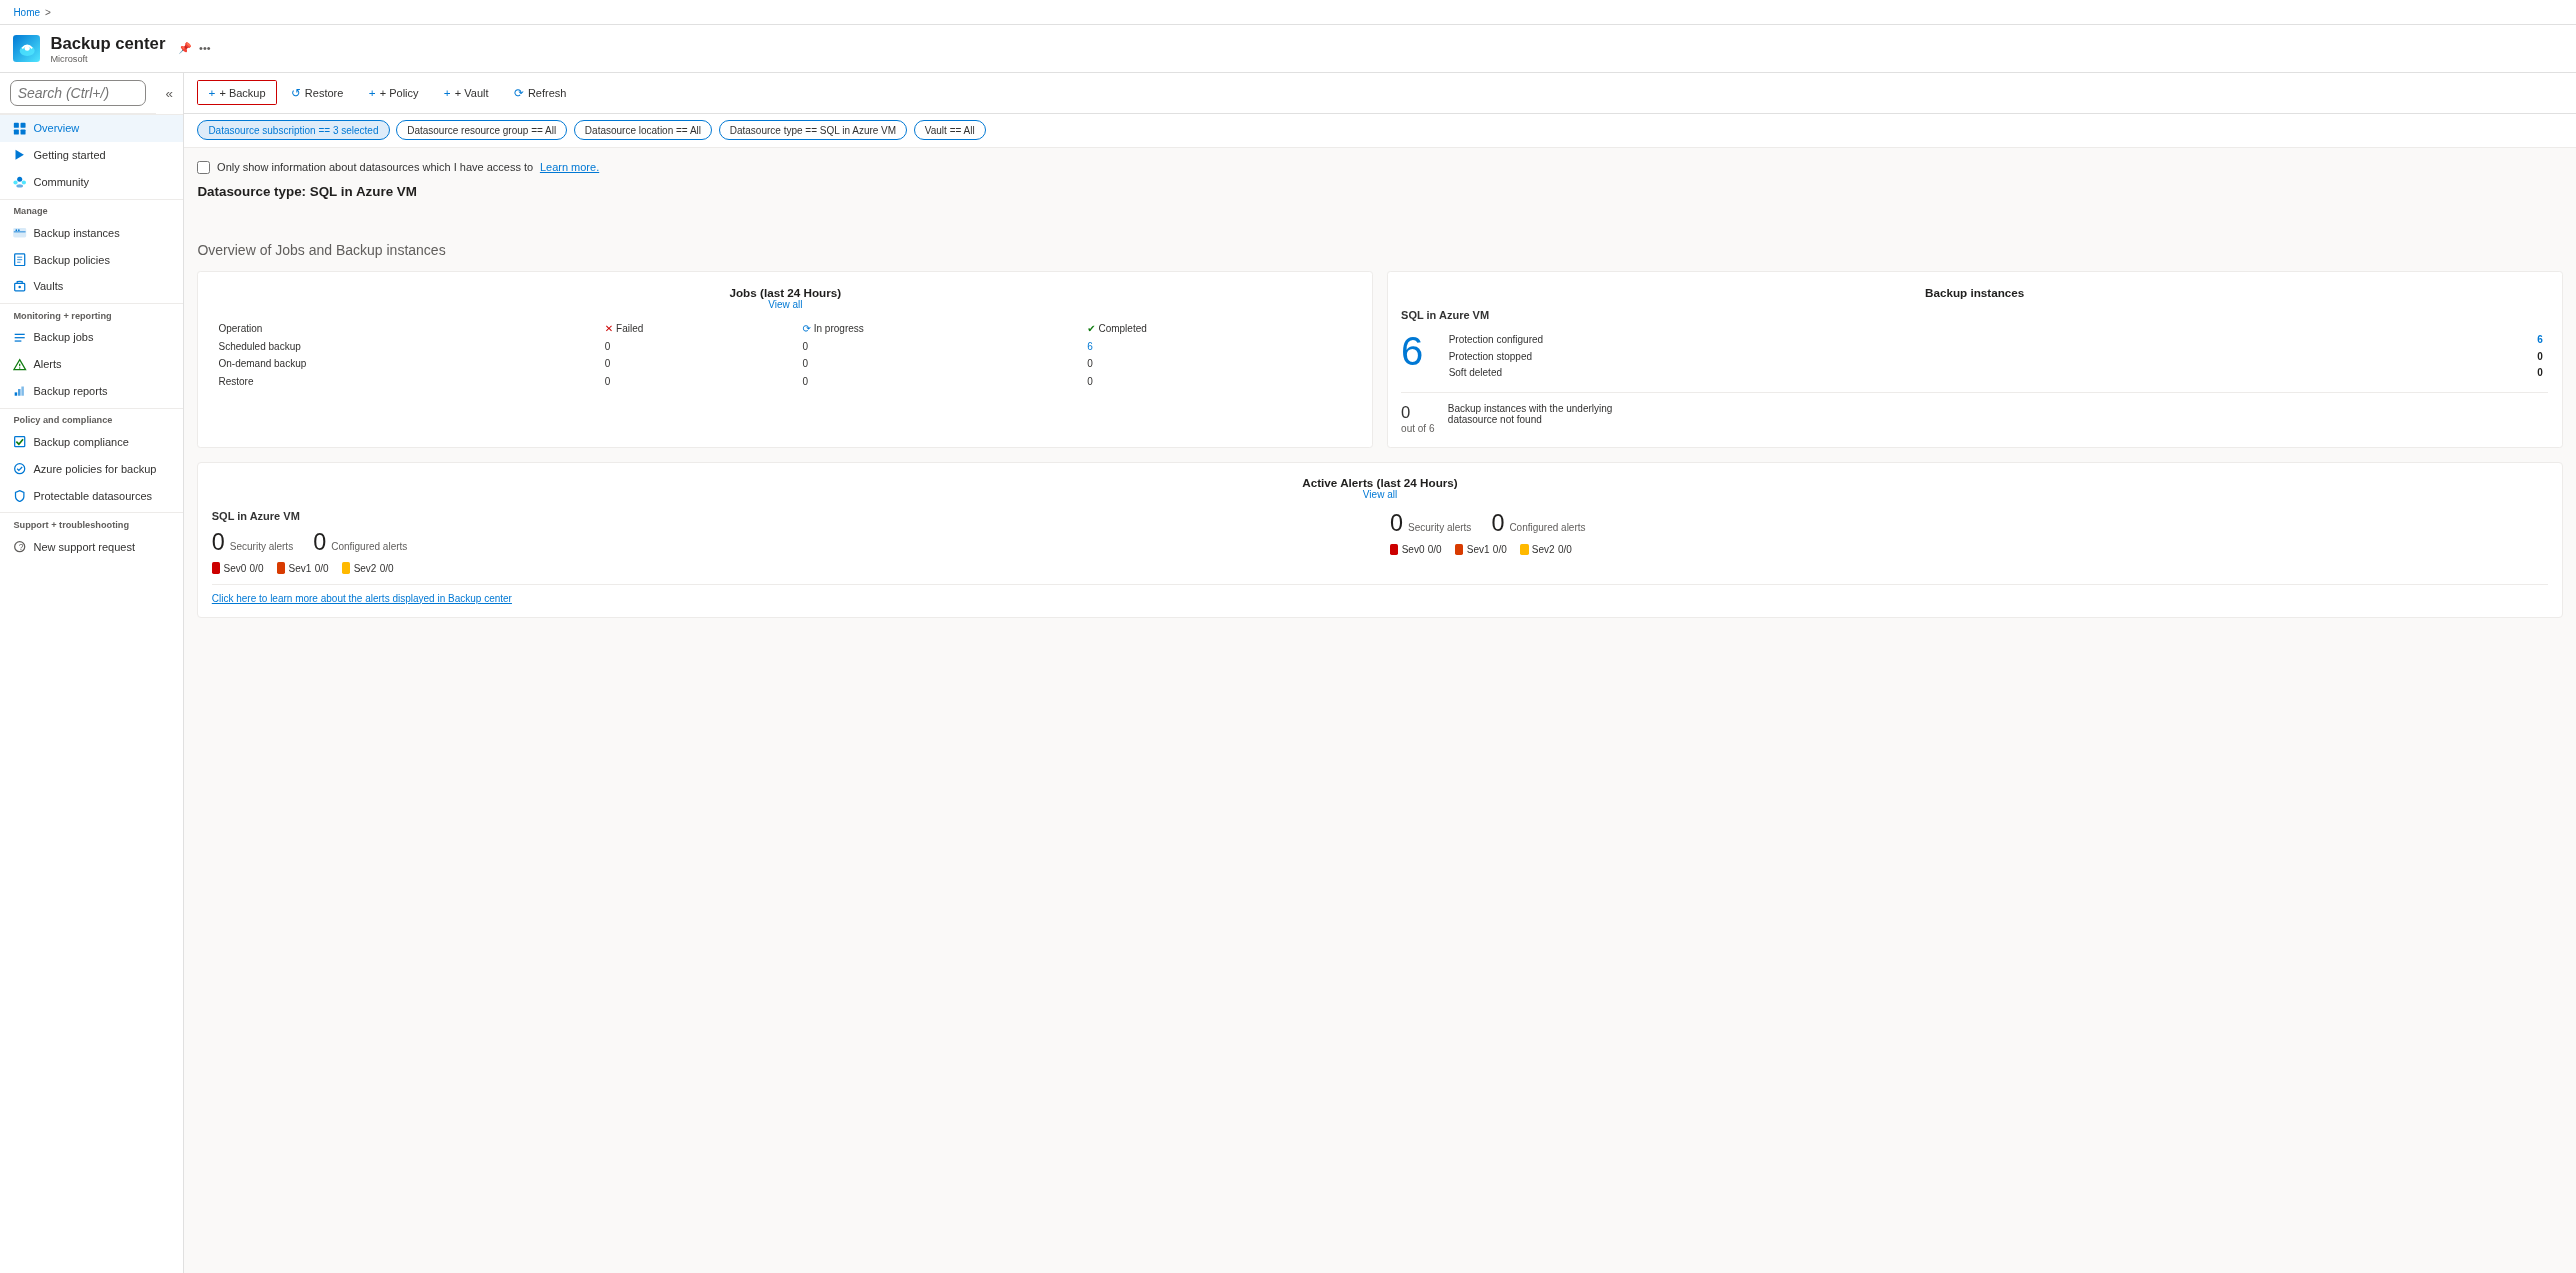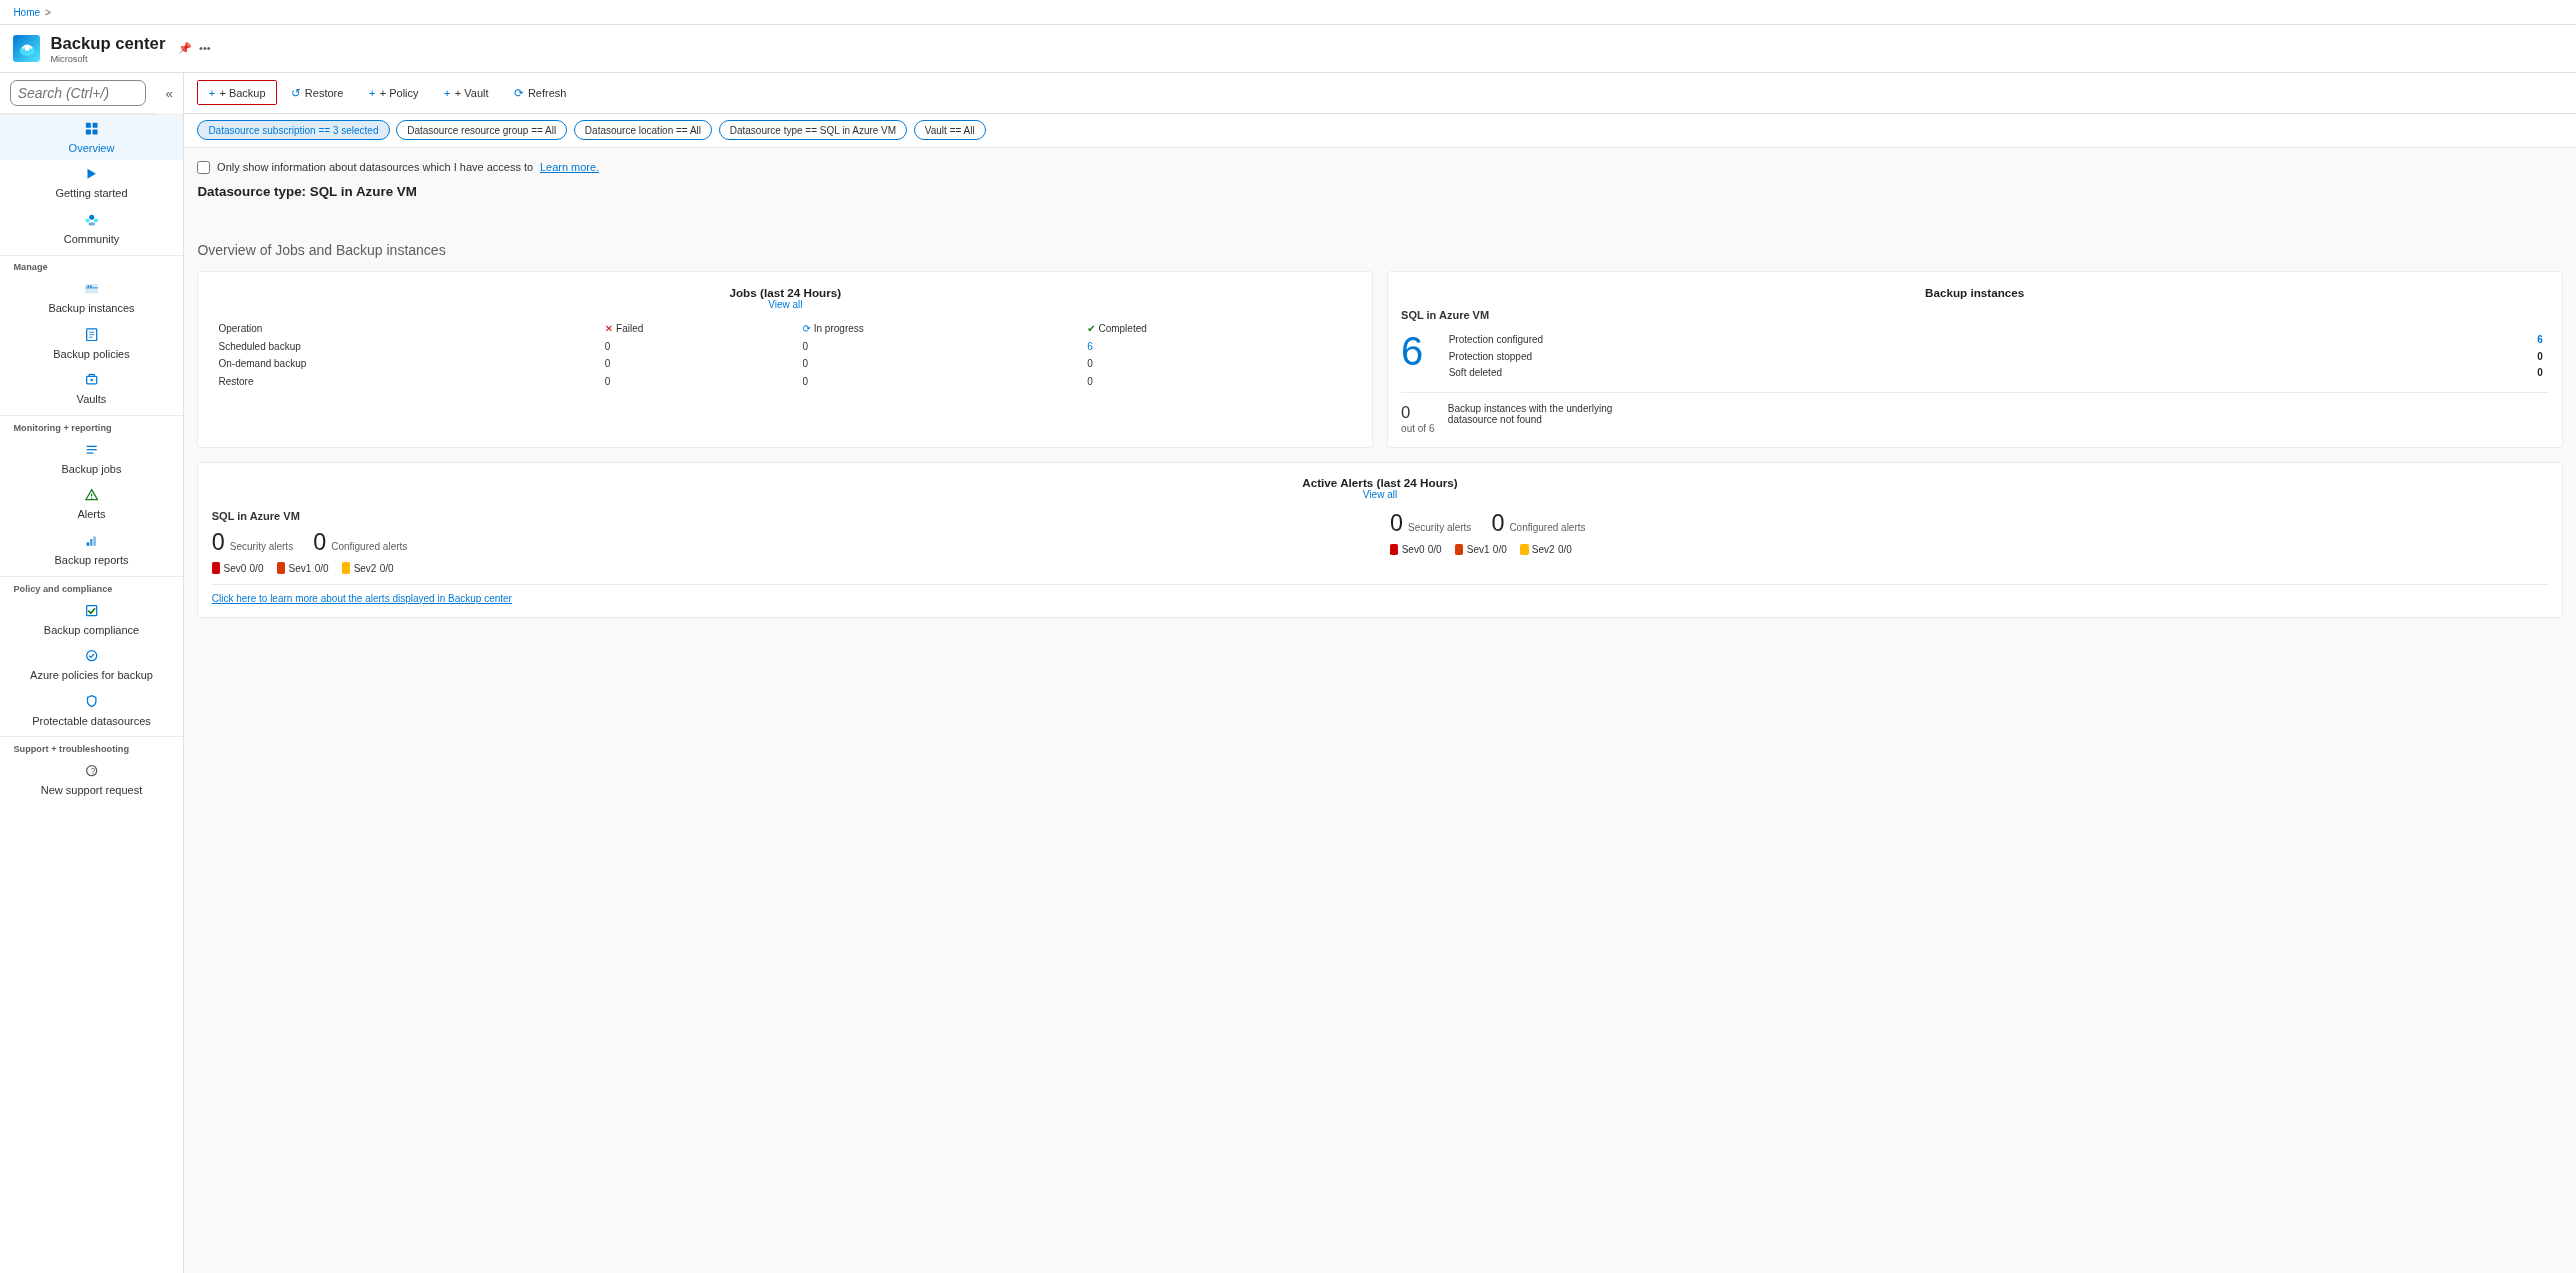--- a/index.html
+++ b/index.html
@@ -19,21 +19,21 @@
     .header-icons { display: flex; gap: 6.7px; margin-left: 3.3px; color: #605e5c; cursor: pointer; }
 
     
     .main-layout { display: flex; flex: 1; overflow: hidden; }
 
     
     .sidebar { width: 184px; background: #fff; border-right: 0.8px solid #e0e0e0; overflow-y: auto; flex-shrink: 0; }
     .sidebar-search { padding: 6.7px 10px; border-bottom: 0.8px solid #edebe9; }
     .sidebar-search input { width: 100%; border: 0.8px solid #8a8886; border-radius: 1.7px; padding: 4.2px 6.7px; font-size: 10px; color: #323130; }
     .sidebar-collapse { padding: 5px 10px; text-align: right; color: #0078d4; cursor: pointer; font-size: 11.7px; }
-    .sidebar-item { display: flex; align-items: center; gap: 6.7px; padding: 6.7px 13.4px; cursor: pointer; color: #323130; font-size: 11px; flex-direction: column; }
+    .sidebar-item { display: flex; align-items: center; gap: 6.7px; padding: 6.7px 13.4px; cursor: pointer; color: #323130; font-size: 11px; }
     .sidebar-item.active { background: #eff6fc; color: #0078d4; }
     .sidebar-section { padding: 6.7px 13.4px 3.3px; font-size: 9.2px; font-weight: 600; color: #605e5c; border-top: 0.8px solid #edebe9; margin-top: 3.3px; }
     .sidebar-icon { width: 13.4px; height: 13.4px; display: flex; align-items: center; justify-content: center; flex-shrink: 0; }
 
     
     .content { flex: 1; overflow-y: auto; background: #faf9f8; }
 
     
     .toolbar { background: #fff; border-bottom: 0.8px solid #e0e0e0; padding: 6.7px 13.4px; display: flex; align-items: center; gap: 3.3px; }
     .toolbar-btn { display: flex; align-items: center; gap: 4.2px; padding: 5px 10px; border: 0.8px solid transparent; background: transparent; cursor: pointer; font-size: 11px; color: #323130; border-radius: 1.7px; }

